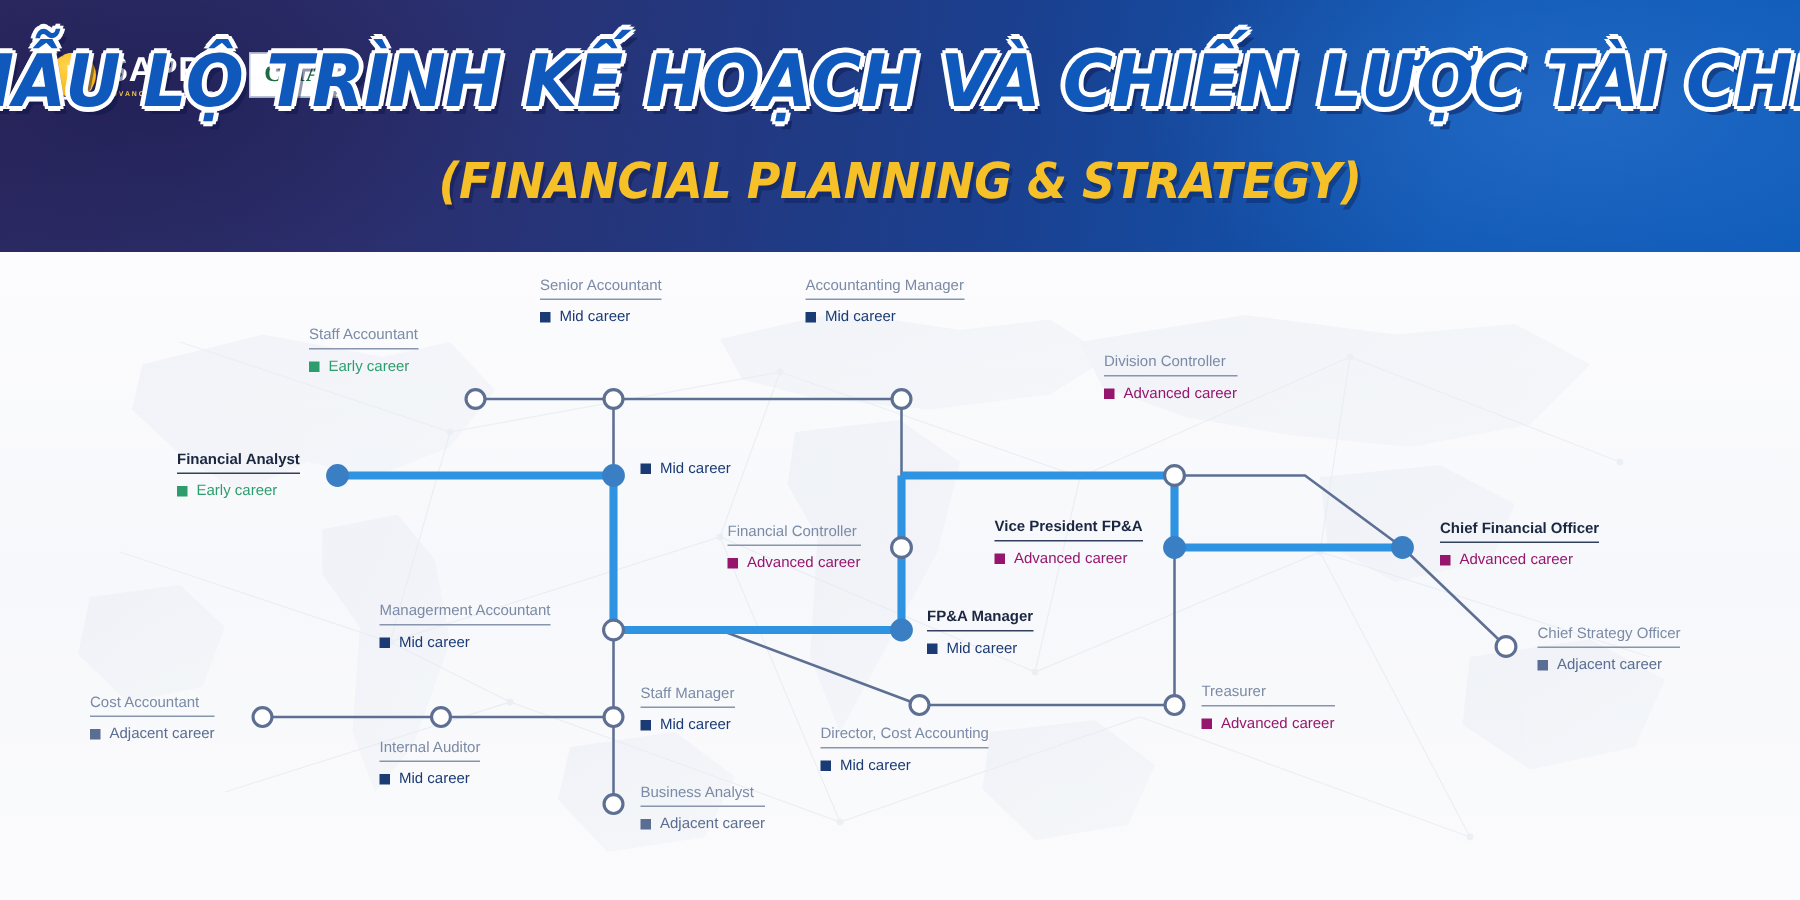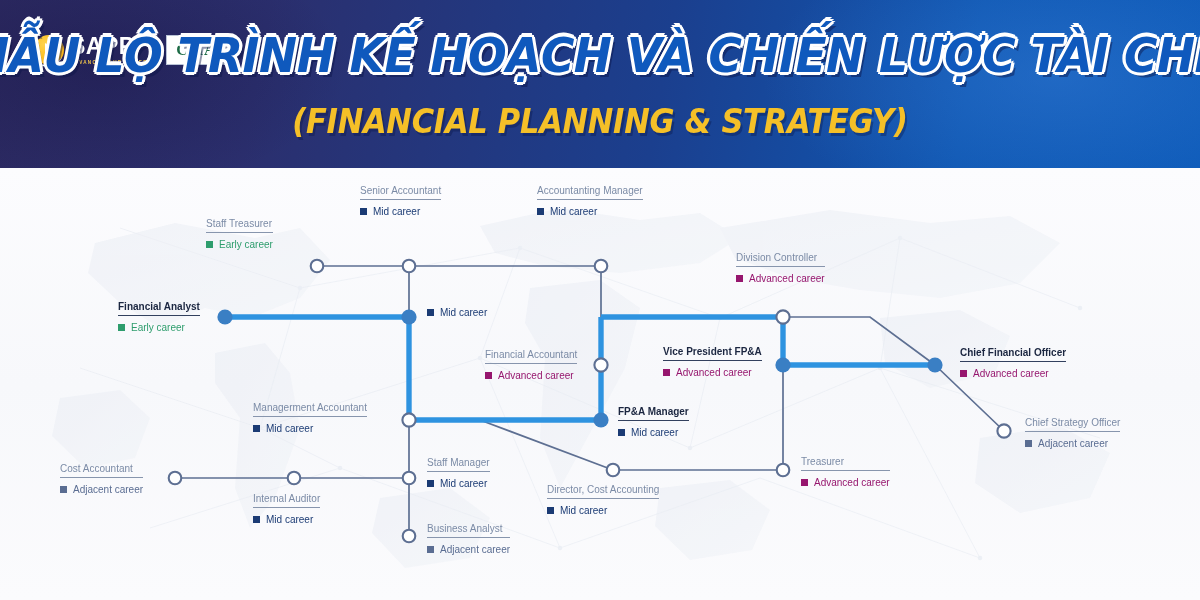--- a/index.html
+++ b/index.html
@@ -219,21 +219,21 @@
         <circle cx="175" cy="310" r="6.3" fill="#ffffff" stroke="#5d6f92" stroke-width="2.1"></circle>
         <circle cx="294" cy="310" r="6.3" fill="#ffffff" stroke="#5d6f92" stroke-width="2.1"></circle>
         <circle cx="409" cy="310" r="6.3" fill="#ffffff" stroke="#5d6f92" stroke-width="2.1"></circle>
         <circle cx="613" cy="302" r="6.3" fill="#ffffff" stroke="#5d6f92" stroke-width="2.1"></circle>
         <circle cx="783" cy="302" r="6.3" fill="#ffffff" stroke="#5d6f92" stroke-width="2.1"></circle>
         <circle cx="409" cy="368" r="6.3" fill="#ffffff" stroke="#5d6f92" stroke-width="2.1"></circle>
       </g>
     </svg>
 
     <div class="lbl dim" style="left:206px; top:50px;">
-      <span class="name">Staff Treasurer</span>
+      <span class="name">Staff Accountant</span>
       <span class="tier tier-early">
           <i class="sq"></i>
           <em style="font-style:normal">Early career</em>
         </span>
     </div>
 
     <div class="lbl dim" style="left:360px; top:17px;">
       <span class="name">Senior Accountant</span>
       <span class="tier tier-mid">
           <i class="sq"></i>
@@ -257,30 +257,30 @@
         </span>
     </div>
 
     <div class="lbl strong" style="left:427px; top:133px;">
       <span class="tier tier-mid">
           <i class="sq"></i>
           <em style="font-style:normal">Mid career</em>
         </span>
     </div>
 
-    <div class="lbl dim" style="left:736px; top:84px;">
+    <div class="lbl dim" style="left:736px; top:68px;">
       <span class="name">Division Controller</span>
       <span class="tier tier-adv">
           <i class="sq"></i>
           <em style="font-style:normal">Advanced career</em>
         </span>
     </div>
 
     <div class="lbl dim" style="left:485px; top:181px;">
-      <span class="name">Financial Accountant</span>
+      <span class="name">Financial Controller</span>
       <span class="tier tier-adv">
           <i class="sq"></i>
           <em style="font-style:normal">Advanced career</em>
         </span>
     </div>
 
     <div class="lbl strong" style="left:663px; top:178px;">
       <span class="name">Vice President FP&amp;A</span>
       <span class="tier tier-adv">
           <i class="sq"></i>

